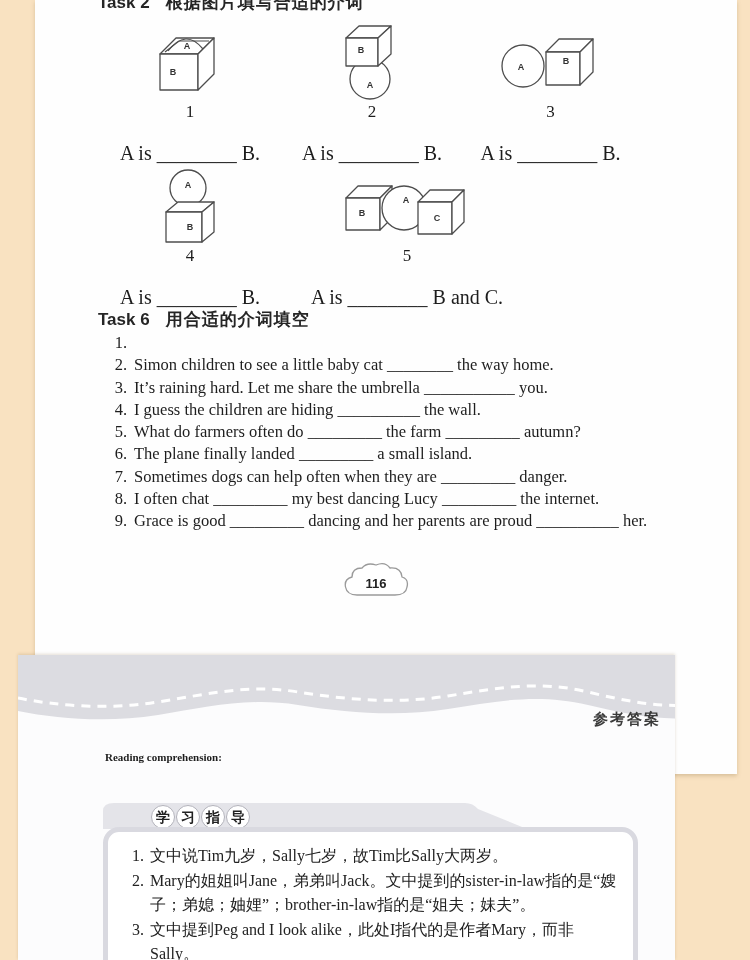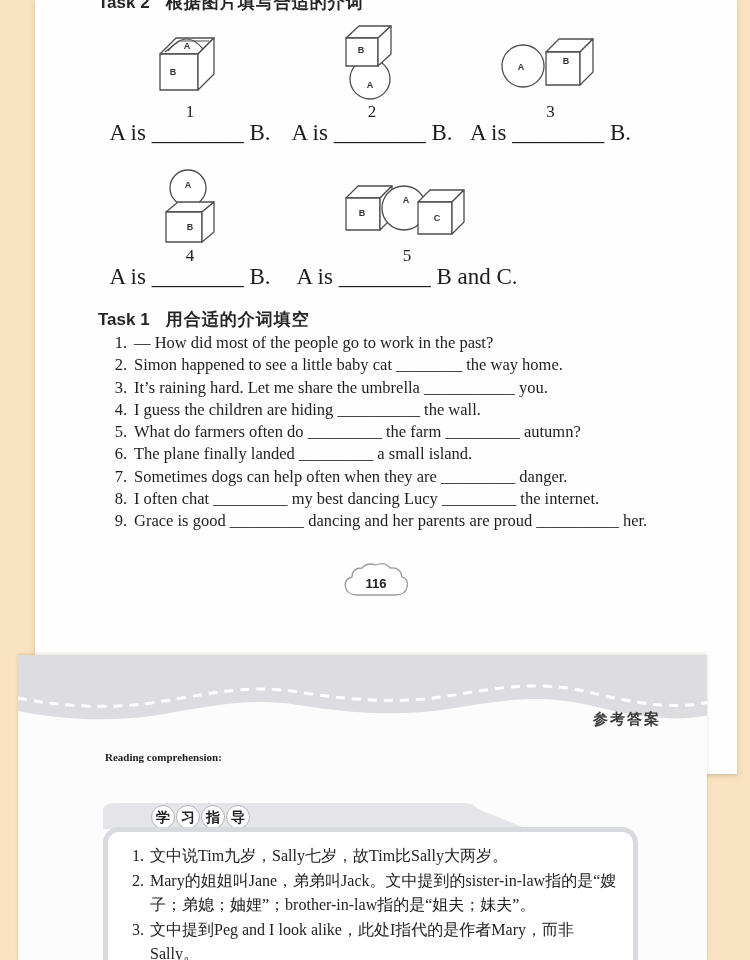--- a/index.html
+++ b/index.html
@@ -17,37 +17,36 @@
     text-decoration:underline;
   }
   .task-head{
     position:absolute;font-family:"Liberation Sans",sans-serif;
     font-weight:700;font-size:17px;color:#252525;white-space:nowrap;
   }
   .task-head .cn{margin-left:16px;letter-spacing:1px;}
   .figblock{position:absolute;text-align:center;}
   .figblock svg{display:block;margin:0 auto;}
   .fignum{font-size:17px;line-height:20px;}
-  .figcap{font-size:23px;line-height:22px;margin-top:0;white-space:nowrap;}
+  .figcap{font-size:20px;line-height:22px;margin-top:20px;white-space:nowrap;}
   .figstroke{fill:#ffffff;stroke:#4d4d4d;stroke-width:1.3;stroke-linejoin:round;}
   .figline{fill:none;stroke:#4d4d4d;stroke-width:1.2;}
   .figlabel{font-family:"Liberation Sans",sans-serif;font-size:9px;font-weight:700;fill:#333;text-anchor:middle;}
   .t3list{position:absolute;left:66px;top:332px;width:616px;}
   .t3item{display:flex;font-size:16.5px;line-height:22.3px;}
   .t3num{width:26px;flex:none;text-align:right;padding-right:7px;}
   .t3text{flex:1;}
   .t3text span{display:block;}
   .cloud{position:absolute;left:306px;top:562px;}
   .cloudnum{font-family:"Liberation Sans",sans-serif;font-size:13px;font-weight:700;fill:#222;text-anchor:middle;}
   
   .page2{
     position:absolute;left:18px;top:655px;width:657px;height:305px;
     background:#fcfcfd;overflow:hidden;
     box-shadow:0 -1px 3px rgba(120,90,40,.2);
-    padding-left:32px;
   }
   .wave{position:absolute;left:0;top:0;}
   .answers-header{
     position:absolute;left:575px;top:55px;
     font-family:"Liberation Sans",sans-serif;font-weight:700;font-size:15px;
     color:#3a3a3a;letter-spacing:2px;
   }
   .reading-title{position:absolute;left:87px;top:96px;font-weight:700;font-size:11px;}
   .task1-line{position:absolute;left:87px;top:122px;font-size:17px;white-space:pre;}
   .guide-tab{position:absolute;left:85px;top:146px;width:450px;height:28px;}
@@ -140,34 +139,33 @@
       <polygon class="figstroke" points="112,34 124,22 124,54 112,66"></polygon>
       <text class="figlabel" x="22" y="48">B</text>
       <text class="figlabel" x="66" y="35">A</text>
       <text class="figlabel" x="97" y="53">C</text>
     </svg>
     <div class="fignum">5</div>
     <div class="figcap">A is ________ B and C.</div>
   </div>
 
   <div class="task-head" style="left:63px;top:308px;">
-    <span>Task 1</span><span class="cn">用合适的介词填空</span>
+    <span>Task 6</span><span class="cn">用合适的介词填空</span>
   </div>
 
   <div class="t3list">
     <div class="t3item">
       <div class="t3num">1.</div>
       <div class="t3text">
-        <span>— How did most of the people go to work in the past?</span>
       </div>
     </div>
     <div class="t3item">
       <div class="t3num">2.</div>
       <div class="t3text">
-          <span>Simon happened to see a little baby cat ________ the way home.</span>
+          <span>Simon children to see a little baby cat ________ the way home.</span>
         </div>
     </div>
     <div class="t3item">
       <div class="t3num">3.</div>
       <div class="t3text">
           <span>It’s raining hard. Let me share the umbrella ___________ you.</span>
         </div>
     </div>
     <div class="t3item">
       <div class="t3num">4.</div>

